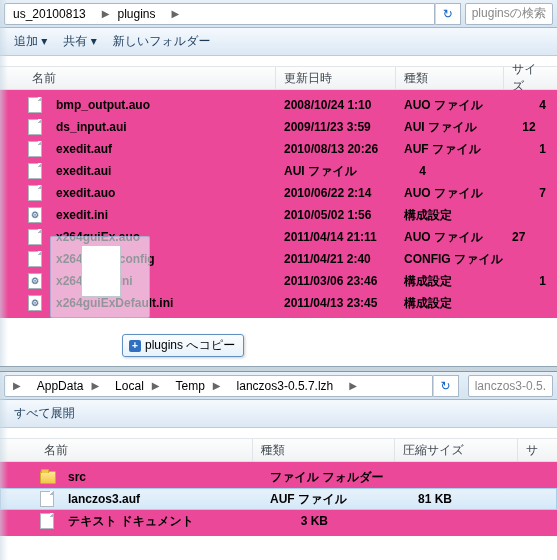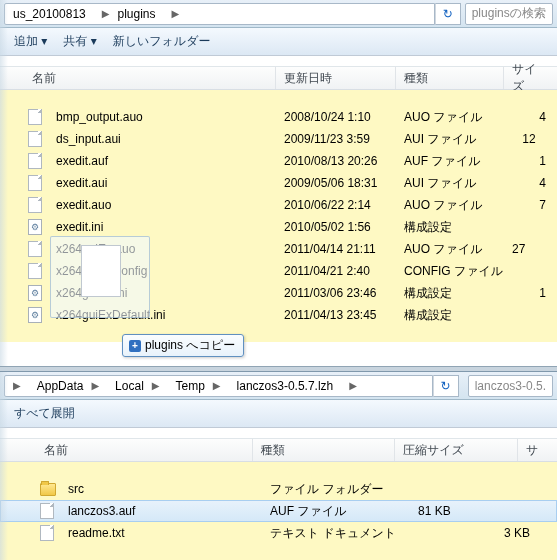--- a/index.html
+++ b/index.html
@@ -15,21 +15,21 @@
 .search-box { flex: 0 0 auto; height: 22px; margin: 3px 4px 3px 2px; background: #fff; border: 1px solid #a8b8c8; border-radius: 2px; display: flex; align-items: center; padding: 0 6px; color: #888; min-width: 80px; }
 .search-box.wide { min-width: 60px; margin-left: 7px; }
 
 .toolbar { display: flex; align-items: center; height: 28px; background: linear-gradient(#f4f9fe,#dce8f4); border-bottom: 1px solid #c0cad6; padding-left: 8px; gap: 4px; }
 .tool-item { display: flex; gap: 2px; padding: 2px 6px; color: #1a3a5a; }
 
 .columns { display: flex; align-items: center; height: 24px; border-top: 1px solid #e0e6ea; border-bottom: 1px solid #d8dee4; background: linear-gradient(#fdfdfd,#f0f2f4); padding-left: 24px; }
 .col { padding: 0 8px; height: 100%; display: flex; align-items: center; color: #404850; border-right: 1px solid #e0e4e8; }
 .col:last-child { border-right: none; }
 
-.filelist { position: relative; padding: 16px 0; background: #fef9c3; }
+.filelist { position: relative; padding: 4px 0; background: #ec4899; font-weight: bold; }
 .row { display: flex; align-items: center; height: 22px; padding-left: 28px; }
 .row .icon { width: 16px; height: 16px; margin-right: 4px; flex-shrink: 0; }
 .row .nm { flex-shrink: 0; }
 .row.sel { background: linear-gradient(#e8f2fb,#d4e8f8); outline: 1px solid #a8cef0; outline-offset: -1px; }
 .cell { padding: 0 8px; overflow: hidden; white-space: nowrap; }
 
 .file-icon { display: inline-block; width: 14px; height: 16px; background: #fff; border: 1px solid #b0b8c0; position: relative; }
 .file-icon::after { content: ""; position: absolute; top: -1px; right: -1px; width: 4px; height: 4px; background: linear-gradient(135deg,#fff 48%,#b0b8c0 50%); }
 .ini-icon { display: inline-block; width: 14px; height: 16px; background: #fff; border: 1px solid #a8b0b8; position: relative; }
 .ini-icon::before { content: "⚙"; position: absolute; font-size: 9px; left: 2px; top: 2px; color: #6080a0; }
@@ -108,21 +108,20 @@
         <div class="row">
           <span class="icon"><span class="file-icon"></span></span>
           <span class="cell nm" style="width:228px">exedit.auf</span>
           <span class="cell" style="width:120px">2010/08/13 20:26</span>
           <span class="cell" style="width:108px">AUF ファイル</span>
           <span class="cell" style="width:50px;text-align:right">1</span>
         </div>
         <div class="row">
           <span class="icon"><span class="file-icon"></span></span>
           <span class="cell nm" style="width:228px">exedit.aui</span>
-          <span class="cell" style="width:120px">2009/05/06 18:31</span>
           <span class="cell" style="width:108px">AUI ファイル</span>
           <span class="cell" style="width:50px;text-align:right">4</span>
         </div>
         <div class="row">
           <span class="icon"><span class="file-icon"></span></span>
           <span class="cell nm" style="width:228px">exedit.auo</span>
           <span class="cell" style="width:120px">2010/06/22 2:14</span>
           <span class="cell" style="width:108px">AUO ファイル</span>
           <span class="cell" style="width:50px;text-align:right">7</span>
         </div>
@@ -227,21 +226,20 @@
           <span class="cell" style="width:128px;text-align:right"></span>
         </div>
         <div class="row sel" style="padding-left: 40px;">
           <span class="icon"><span class="file-icon"></span></span>
           <span class="cell nm" style="width:202px">lanczos3.auf</span>
           <span class="cell" style="width:148px">AUF ファイル</span>
           <span class="cell" style="width:128px;text-align:left">81 KB</span>
         </div>
         <div class="row" style="padding-left: 40px;">
           <span class="icon"><span class="file-icon"></span></span>
-          <span class="cell nm" style="width:202px">readme.txt</span>
           <span class="cell" style="width:148px">テキスト ドキュメント</span>
           <span class="cell" style="width:128px;text-align:right">3 KB</span>
         </div>
       </div>
   </div>
 
   <div class="fade-left"></div>
 </div>
 
 </body></html>

